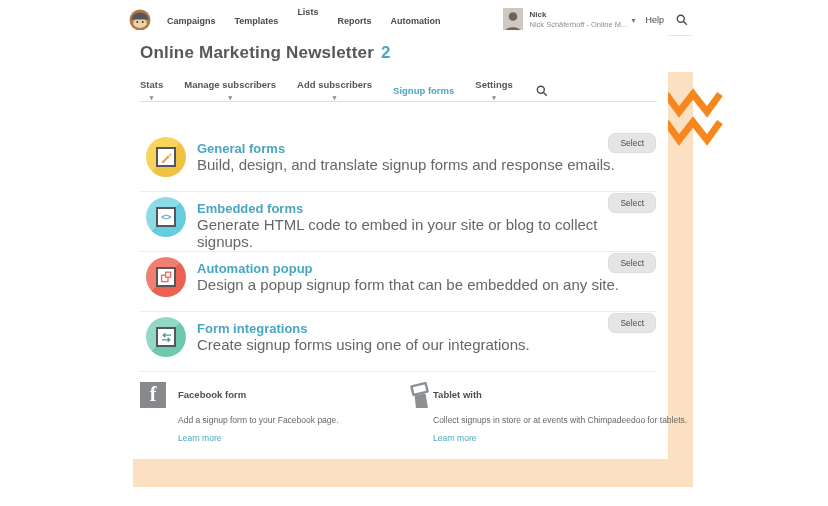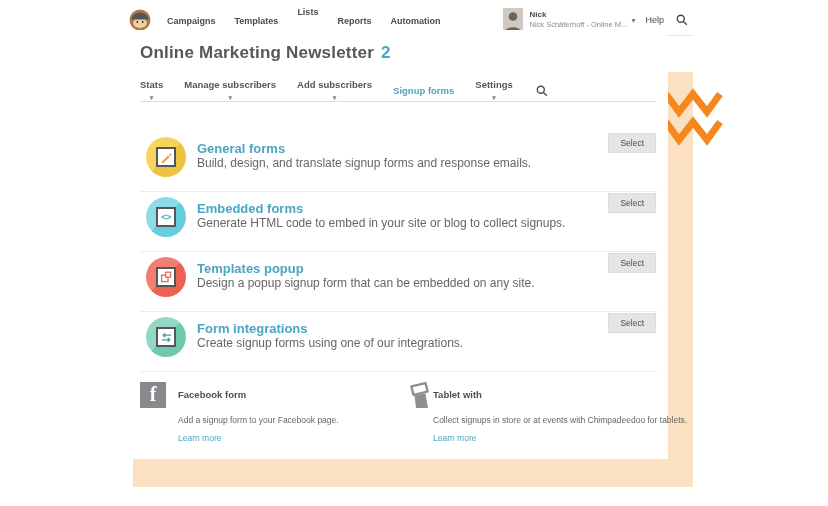--- a/index.html
+++ b/index.html
@@ -59,24 +59,24 @@
     position: absolute; left: 6px; top: 5px; width: 40px; height: 40px; border-radius: 50%;
     background: linear-gradient(135deg, var(--cl) 50%, var(--cd) 50%);
     display: flex; align-items: center; justify-content: center;
   }
   .sq {
     width: 20px; height: 20px; background: #fff; border: 2px solid #54565a;
     display: flex; align-items: center; justify-content: center; color: var(--ic, #555);
   }
   .code-glyph { font-size: 9px; font-weight: bold; letter-spacing: -0.5px; }
   .row-title { position: absolute; left: 57px; top: 9px; font-size: 13px; font-weight: bold; color: var(--accent, #4ba6c3); cursor: pointer; }
-  .row-desc  { position: absolute; left: 57px; top: 24px; font-size: 12px; color: #666; }
+  .row-desc  { position: absolute; left: 57px; top: 24px; font-size: 15px; color: #666; }
   .select-btn {
     position: absolute; right: 1px; top: 1px;
-    background: #e5e5e5; border: 1px solid #dcdcdc; border-radius: 0;
+    background: #e5e5e5; border: 1px solid #dcdcdc; border-radius: 7px;
     font-size: 8.5px; color: #4a4a4a; padding: 4px 11px; cursor: pointer;
     font-family: "Liberation Sans", sans-serif;
   }
 
   
   .promo { position: absolute; top: 352px; height: 62px; }
   .promo-facebook { left: 22px; width: 252px; }
   .promo-tablet { left: 290px; width: 262px; }
   .promo-icon { position: absolute; left: 0; top: 0; }
   .fb-badge {
@@ -195,21 +195,21 @@
 
   <section class="form-row row-2" style="--cl: #f07f72; --cd: #e96253; --ic: #e96a5b;">
     <div class="circle">
       <div class="sq">
         <svg width="12" height="12" viewBox="0 0 12 12">
           <rect x="1.6" y="4.2" width="6.4" height="6.4" fill="none" stroke="currentColor" stroke-width="1.3"></rect>
           <rect x="5.6" y="1.2" width="5" height="5" fill="#fff" stroke="currentColor" stroke-width="1.3"></rect>
         </svg>
       </div>
     </div>
-    <a class="row-title">Templates popup</a>
+    <a class="row-title">Automation popup</a>
     <p class="row-desc">Design a popup signup form that can be embedded on any site.</p>
     <button class="select-btn">Select</button>
   </section>
 
   <section class="form-row row-3" style="--cl: #93d8c4; --cd: #6ec9af; --ic: #4a9e8c;">
     <div class="circle">
       <div class="sq">
         <svg width="13" height="11" viewBox="0 0 13 11">
           <path d="M11 3.2 H3.2 M5.3 1.2 L3.2 3.2 L5.3 5.2" fill="none" stroke="currentColor" stroke-width="1.3"></path>
           <path d="M2 7.8 H9.8 M7.7 5.8 L9.8 7.8 L7.7 9.8" fill="none" stroke="currentColor" stroke-width="1.3"></path>

